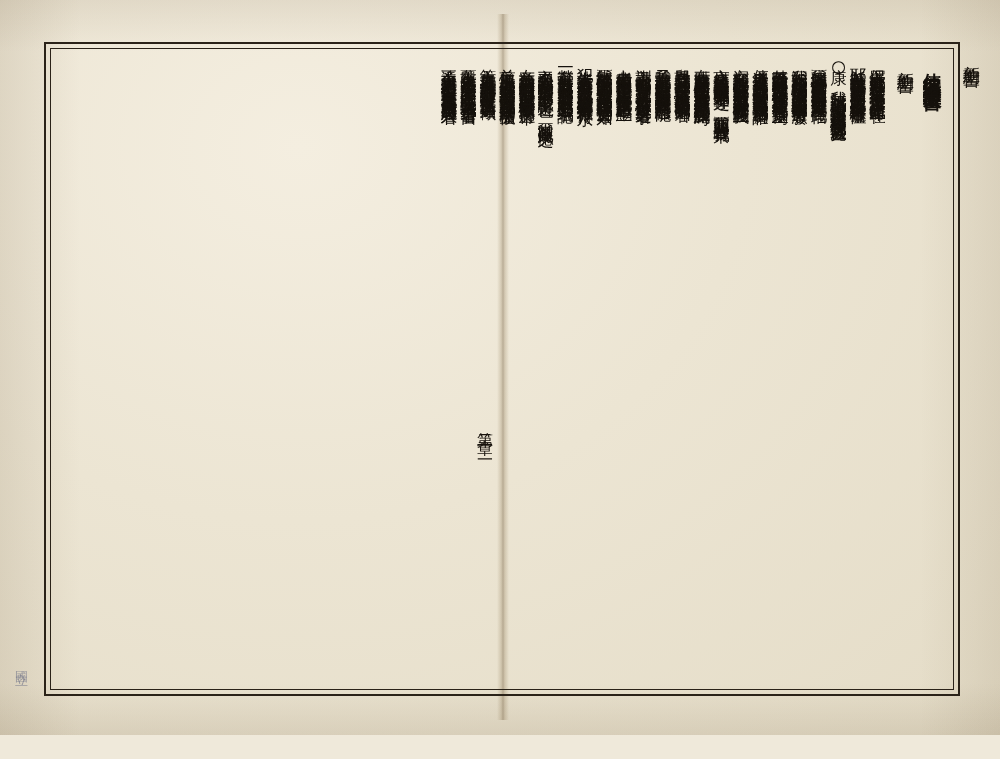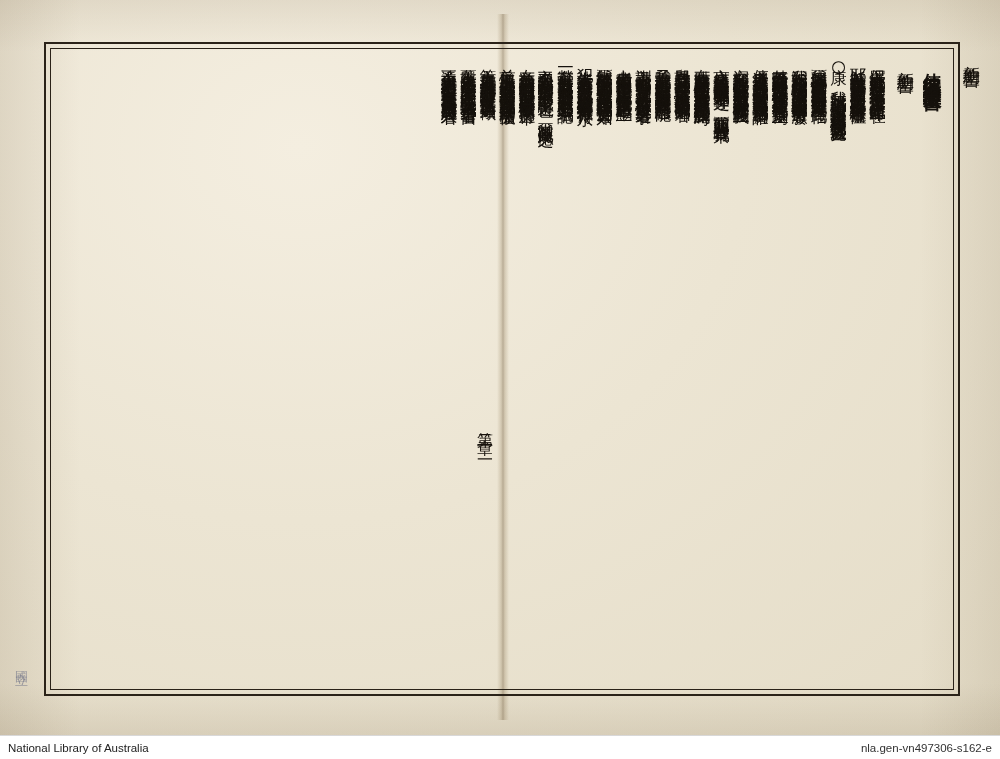--- a/index.html
+++ b/index.html
@@ -205,18 +205,14 @@
     <div class="col">前爲無愧之工人善頒眞理當以妄語虛詞蓋有人言如此之言不虔之事朝漸增益彼</div>
     <div class="col">等之言如毒疽日見潰爛其中有許米乃腓理徒彼等眞復生之事已過致傾</div>
     <div class="col">覆數人之信雖然上帝所立之基鞏固上有印記云主識己之民又云凡稱基督名者當</div>
     <div class="col">遠不義之事大屋之中不但有金器銀器亦有木器瓦器有爲貴用者有爲賤用者人若</div>
   </div>
 
   <div class="gutter-marks">第二章  一</div>
 
   <div class="stamp">國立</div>
 
-  <div class="metabar">
-    <div class="left">National Library of Australia</div>
-    <div class="right">nla.gen-vn497306-s162-e</div>
-  </div>
 
 </div>
 
 </body></html>

